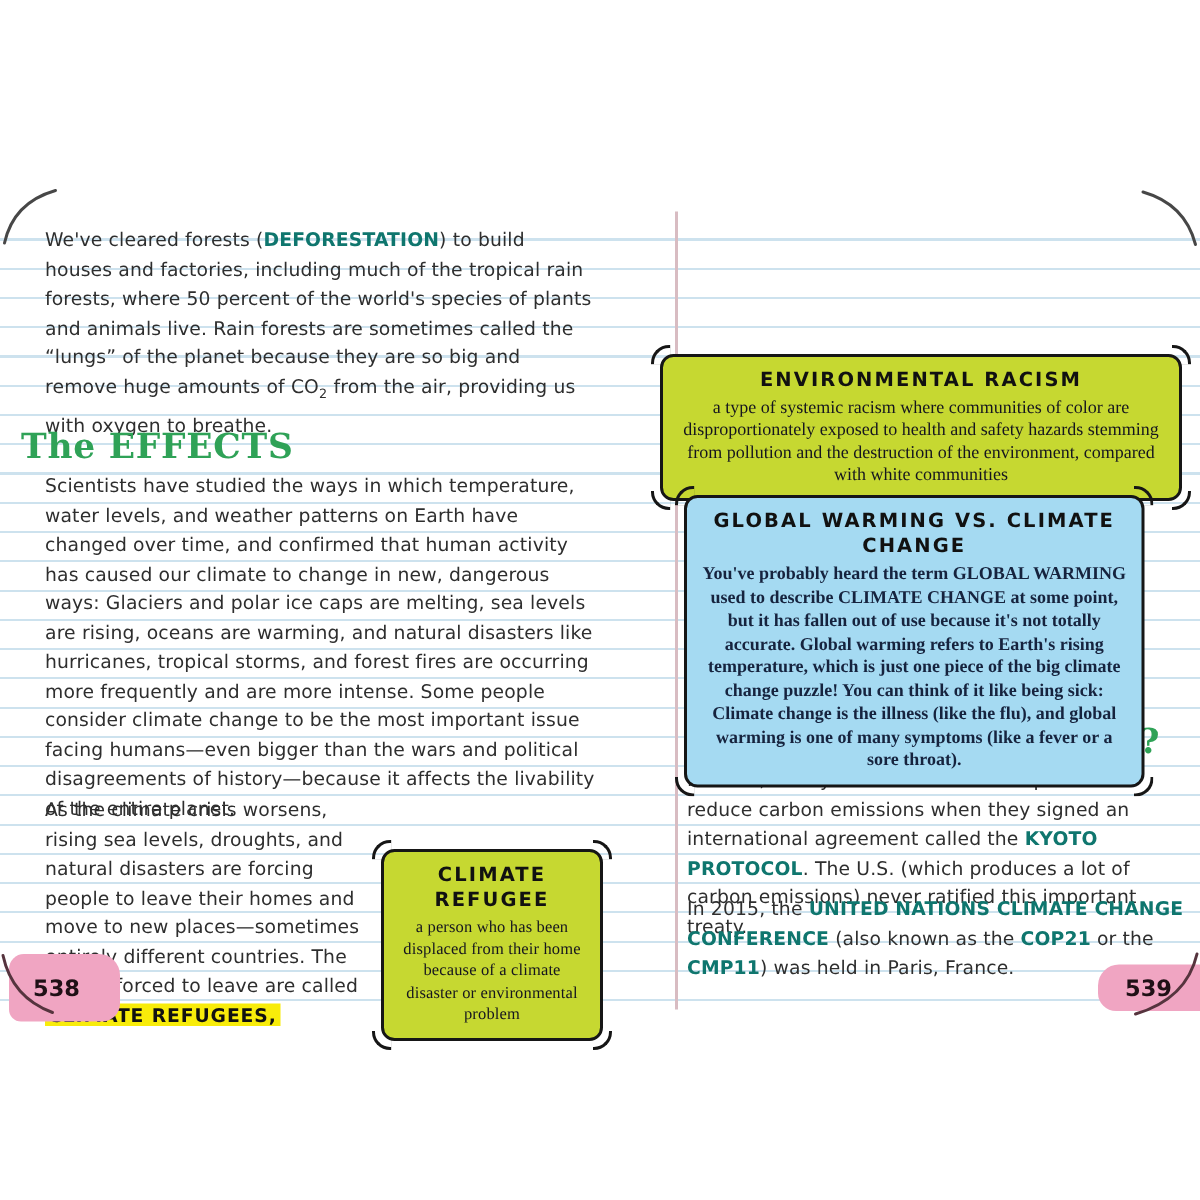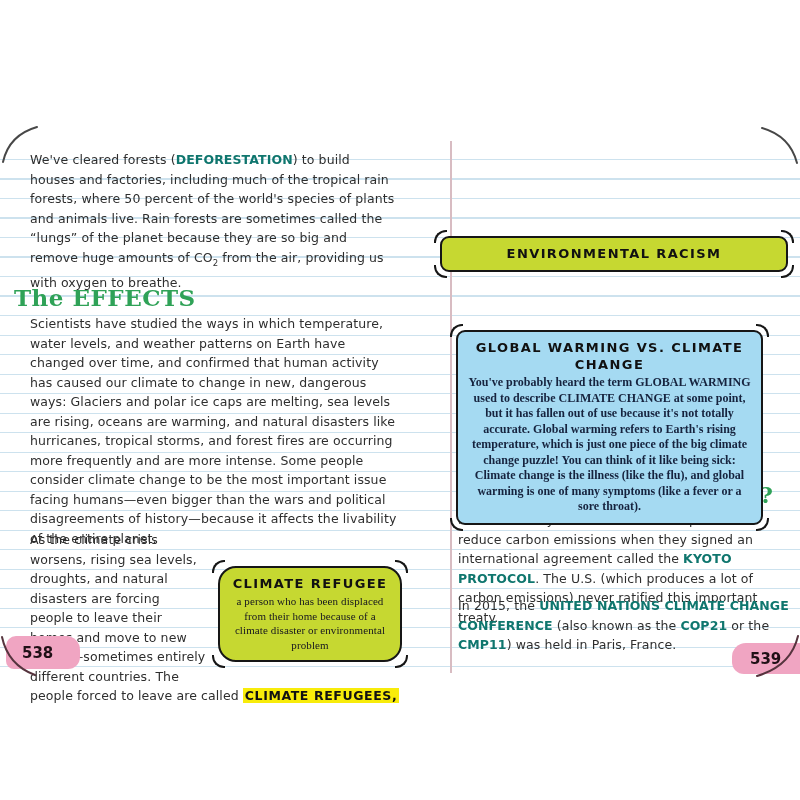--- a/index.html
+++ b/index.html
@@ -30,27 +30,27 @@
   .def-title{font-weight:800;font-size:13px;letter-spacing:1.4px;color:#111;line-height:17px;}
   .def-body{font-family:"Liberation Serif",serif;font-size:12px;line-height:15px;color:#15151f;margin-top:2px;}
   .def-box.blue .def-body{color:#16233e;line-height:15.5px;font-weight:bold;}
   .curl{position:absolute;width:11px;height:11px;border:0 solid #161616;background:transparent;}
   .curl.tl{top:-8px;left:-8px;border-top-width:2.5px;border-left-width:2.5px;border-top-left-radius:12px;}
   .curl.tr{top:-8px;right:-8px;border-top-width:2.5px;border-right-width:2.5px;border-top-right-radius:12px;}
   .curl.bl{bottom:-8px;left:-8px;border-bottom-width:2.5px;border-left-width:2.5px;border-bottom-left-radius:12px;}
   .curl.br{bottom:-8px;right:-8px;border-bottom-width:2.5px;border-right-width:2.5px;border-bottom-right-radius:12px;}
 
   
-  .float-box{float:right;width:184px;margin:36px 0 6px 12px;border-radius:18px;}
+  .float-box{float:right;width:148px;margin:36px 0 6px 12px;}
   .float-box .def-body{font-size:11px;line-height:14.5px;}
 
   
   .tab{position:absolute;background:#f0a5c2;color:#201016;font-weight:800;font-size:15px;
        display:flex;align-items:center;z-index:4;}
-  .tab-left{left:6px;top:636px;width:58px;height:33px;border-radius:10px 14px 12px 8px;
+  .tab-left{left:6px;top:636px;width:58px;height:45px;border-radius:10px 14px 12px 8px;
             justify-content:flex-start;padding-left:16px;align-items:center;}
   .tab-right{left:732px;top:643px;width:68px;height:31px;border-radius:14px 4px 6px 12px;
              justify-content:flex-start;padding-left:18px;}
 </style>
 </head>
 <body>
 
 <div class="canvas">
 
   <div class="ruled"></div>
@@ -89,20 +89,21 @@
     <span>538</span>
   </div>
 
 
   <div class="def-box" style="position:absolute;left:440px;top:236px;width:348px;">
     <span class="curl tl"></span>
     <span class="curl tr"></span>
     <span class="curl bl"></span>
     <span class="curl br"></span>
     <div class="def-title">ENVIRONMENTAL RACISM</div>
+    <div class="def-body">a type of systemic racism where communities of color are disproportionately exposed to health and safety hazards stemming from pollution and the destruction of the environment, compared with white communities</div>
   </div>
 
   <div class="def-box blue" style="position:absolute;left:456px;top:330px;width:307px;">
     <span class="curl tl"></span>
     <span class="curl tr"></span>
     <span class="curl bl"></span>
     <span class="curl br"></span>
     <div class="def-title">GLOBAL WARMING VS. CLIMATE CHANGE</div>
     <div class="def-body">You've probably heard the term GLOBAL WARMING used to describe CLIMATE CHANGE at some point, but it has fallen out of use because it's not totally accurate. Global warming refers to Earth's rising temperature, which is just one piece of the big climate change puzzle! You can think of it like being sick: Climate change is the illness (like the flu), and global warming is one of many symptoms (like a fever or a sore throat).</div>
   </div>

